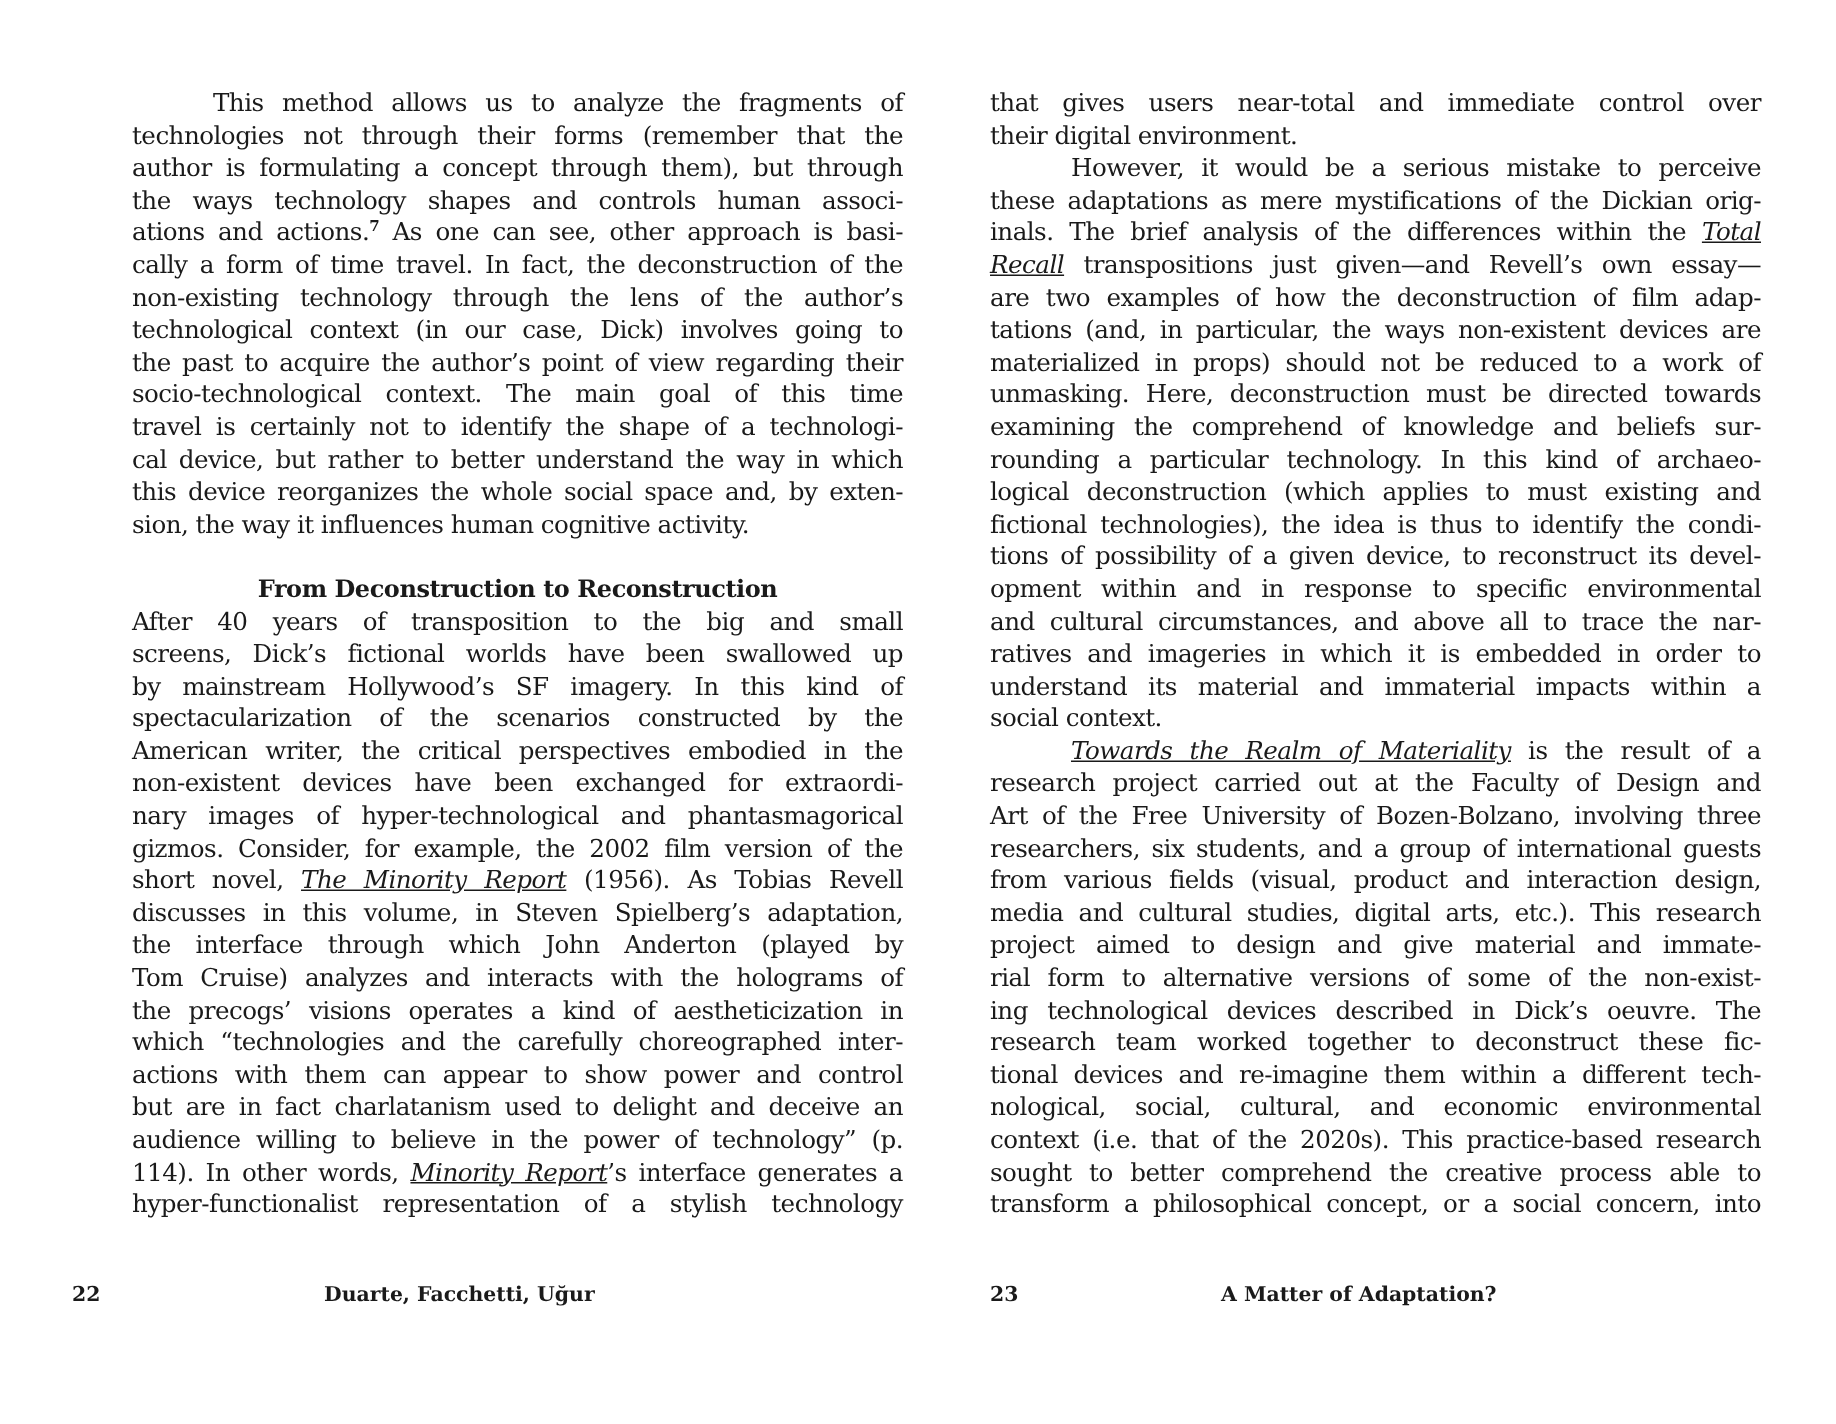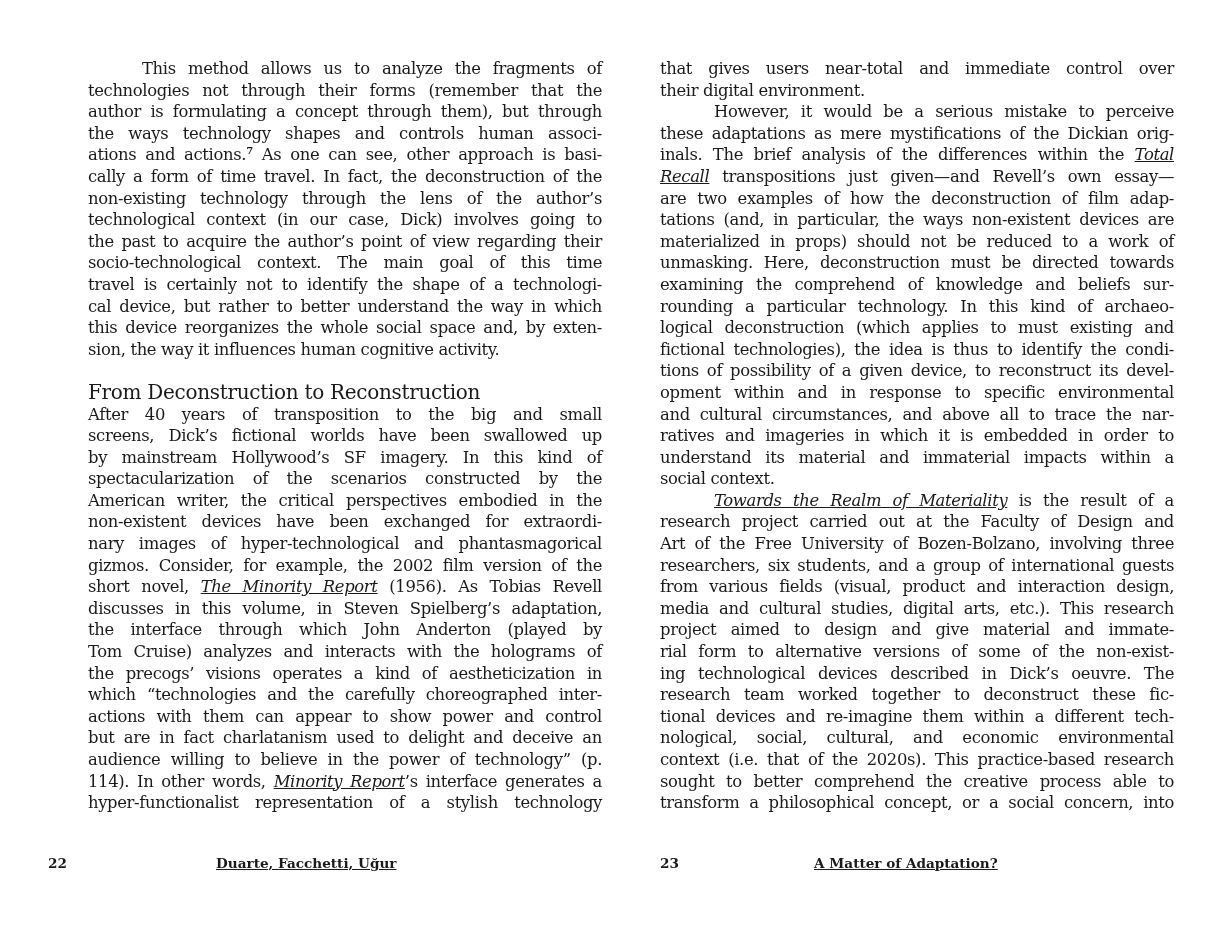--- a/index.html
+++ b/index.html
@@ -5,28 +5,28 @@
   html, body { margin: 0; padding: 0; background: #ffffff; }
   body { width: 1224px; height: 949px; position: relative; overflow: hidden;
          font-family: "DejaVu Serif", "Liberation Serif", serif; color: #1a1a1a; }
   .page { position: absolute; top: 58px; width: 514px; }
   #page-left { left: 48px; margin-left: 40px; }
   #page-right { left: 660px; }
   .line { display: block; height: 21.6px; line-height: 21.6px; font-size: 16.4px;
           text-align: justify; text-align-last: justify; white-space: nowrap; letter-spacing: -0.35px; }
   .line.last { text-align-last: left; }
   .line.indent { padding-left: 54px; }
-  .heading { display: block; height: 21.6px; line-height: 21.6px; font-size: 20px; font-weight: normal;
-             text-align: left; letter-spacing: -0.3px; }
+  .heading { display: block; height: 21.6px; line-height: 21.6px; font-size: 16px; font-weight: bold;
+             text-align: center; letter-spacing: -0.3px; }
   .gap { display: block; height: 21.6px; }
   i, .it { font-style: italic; text-decoration: underline; }
   sup { font-size: 10px; line-height: 0; vertical-align: 6px; font-weight: bold; }
   .footer { position: absolute; top: 854px; font-size: 13.6px; font-weight: bold; line-height: 18px; }
   .folio { position: absolute; left: 0; }
-  .running { position: absolute; white-space: nowrap; text-decoration: underline; }
+  .running { position: absolute; white-space: nowrap; }
   #footer-left { left: 48px; width: 514px; }
   #footer-left .running { left: 168px; }
   #footer-right { left: 660px; width: 514px; }
   #footer-right .running { left: 154px; }
 </style>
 </head>
 <body>
 
 <div class="page" id="page-left">
   <div>

